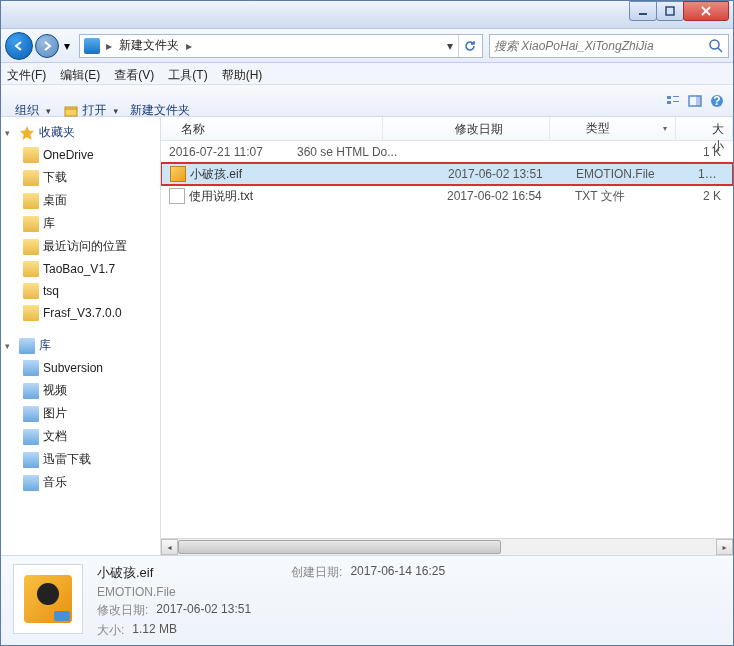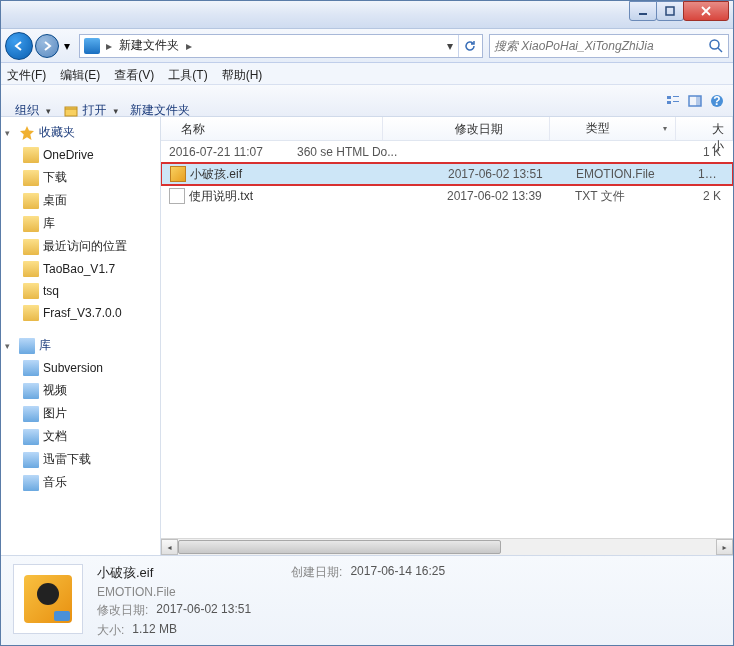--- a/index.html
+++ b/index.html
@@ -296,21 +296,21 @@
             </div>
             <div class="cell date">2017-06-02 13:51</div>
             <div class="cell type">EMOTION.File</div>
             <div class="cell size">1,149 K</div>
           </div>
           <div class="row">
             <div class="cell name">
               <div class="file-icon "></div>
               <span>使用说明.txt</span>
             </div>
-            <div class="cell date">2017-06-02 13:39</div>
+            <div class="cell date">2017-06-02 16:54</div>
             <div class="cell type">TXT 文件</div>
             <div class="cell size">2 K</div>
           </div>
         </div>
       <div class="scrollbar-h">
         <div class="sb-btn">◂</div>
         <div class="sb-track">
             <div class="sb-thumb"></div>
           </div>
         <div class="sb-btn">▸</div>

